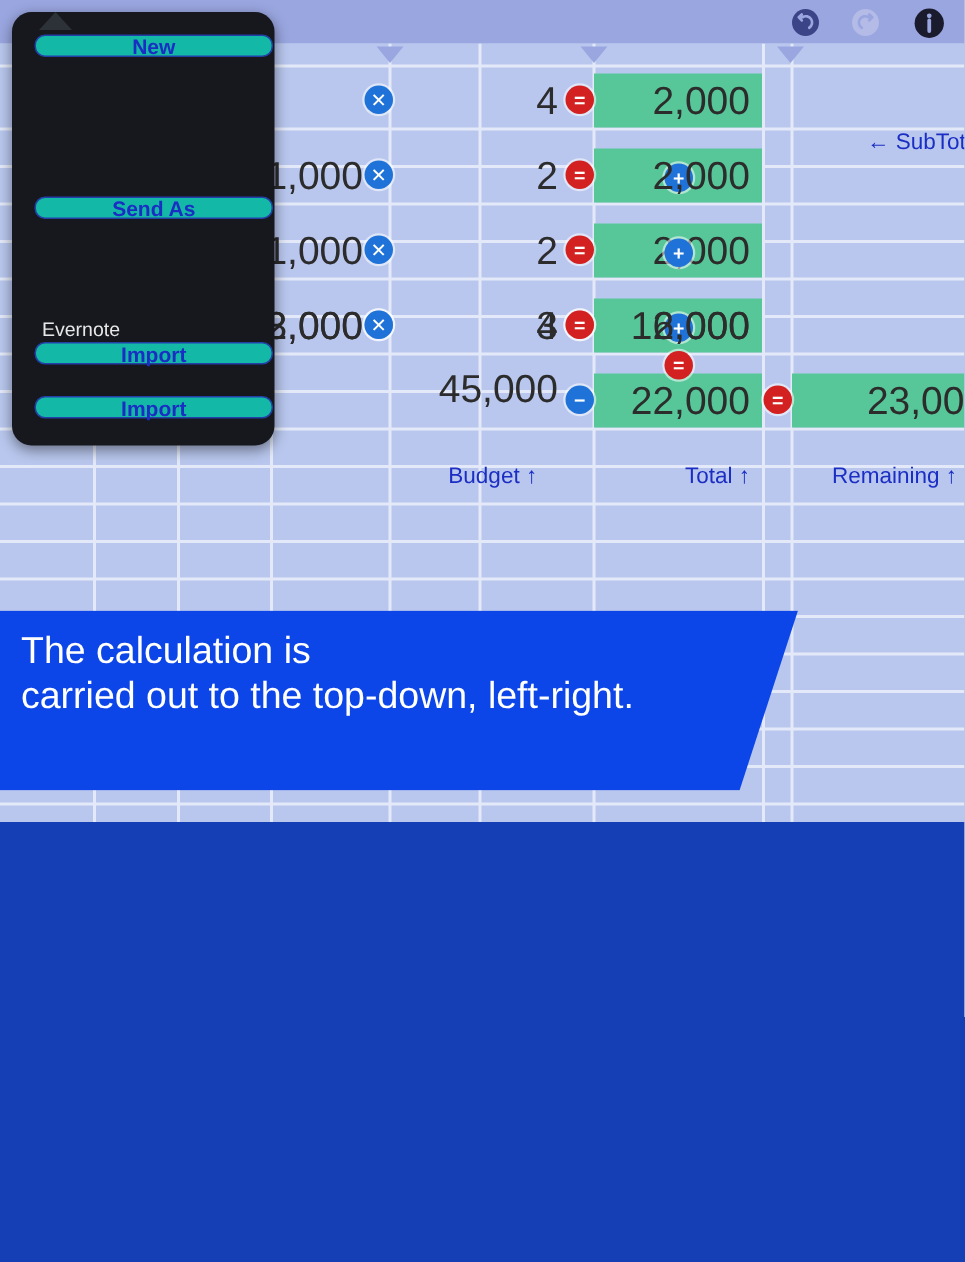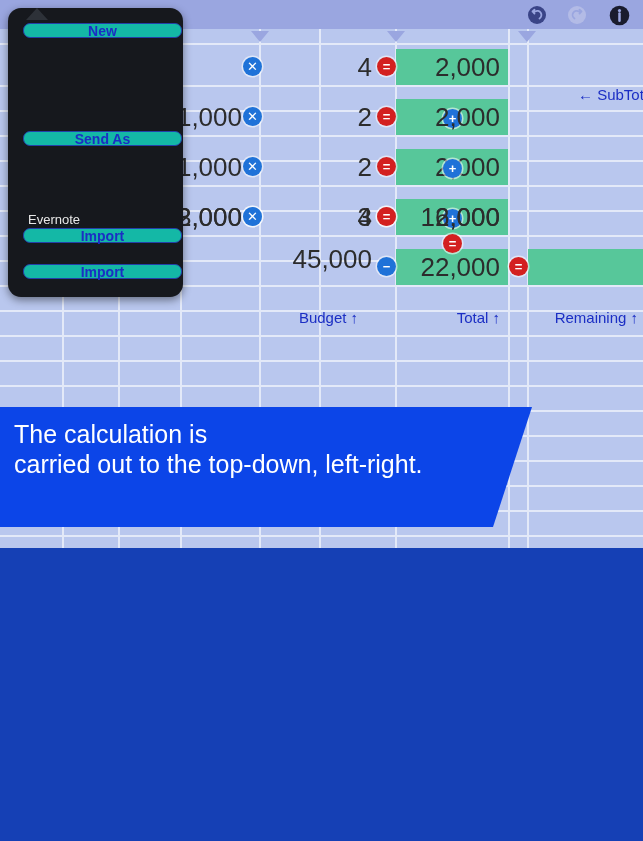--- a/index.html
+++ b/index.html
@@ -248,20 +248,21 @@
     </div>
 
   <div class="cellnum" style="left:285px;top:212px;width:87px;pointer-events:auto">45,000</div>
   <div class="opbadge op-minus" style="left:377px;top:228px;pointer-events:auto">
       <span class="g">−</span>
     </div>
   <div class="cellnum" style="left:396px;top:220px;width:104px;pointer-events:auto">22,000</div>
   <div class="opbadge op-eq" style="left:509px;top:228px;pointer-events:auto">
       <span class="g">=</span>
     </div>
+  <div class="cellnum" style="left:528px;top:220px;width:115px;pointer-events:auto">23,00</div>
 
   <div class="hdrlabel" style="left:285px;top:279px;width:87px;text-align:center;pointer-events:auto">Budget ↑</div>
   <div class="hdrlabel" style="left:396px;top:279px;width:104px;text-align:right;pointer-events:auto">Total ↑</div>
   <div class="hdrlabel" style="left:528px;top:279px;width:110px;text-align:right;pointer-events:auto">Remaining ↑</div>
 </div>
 
 <div id="banner">
   <div id="banner-l1">The calculation is</div>
   <div id="banner-l2">carried out to the top-down, left-right.</div>
 </div>

